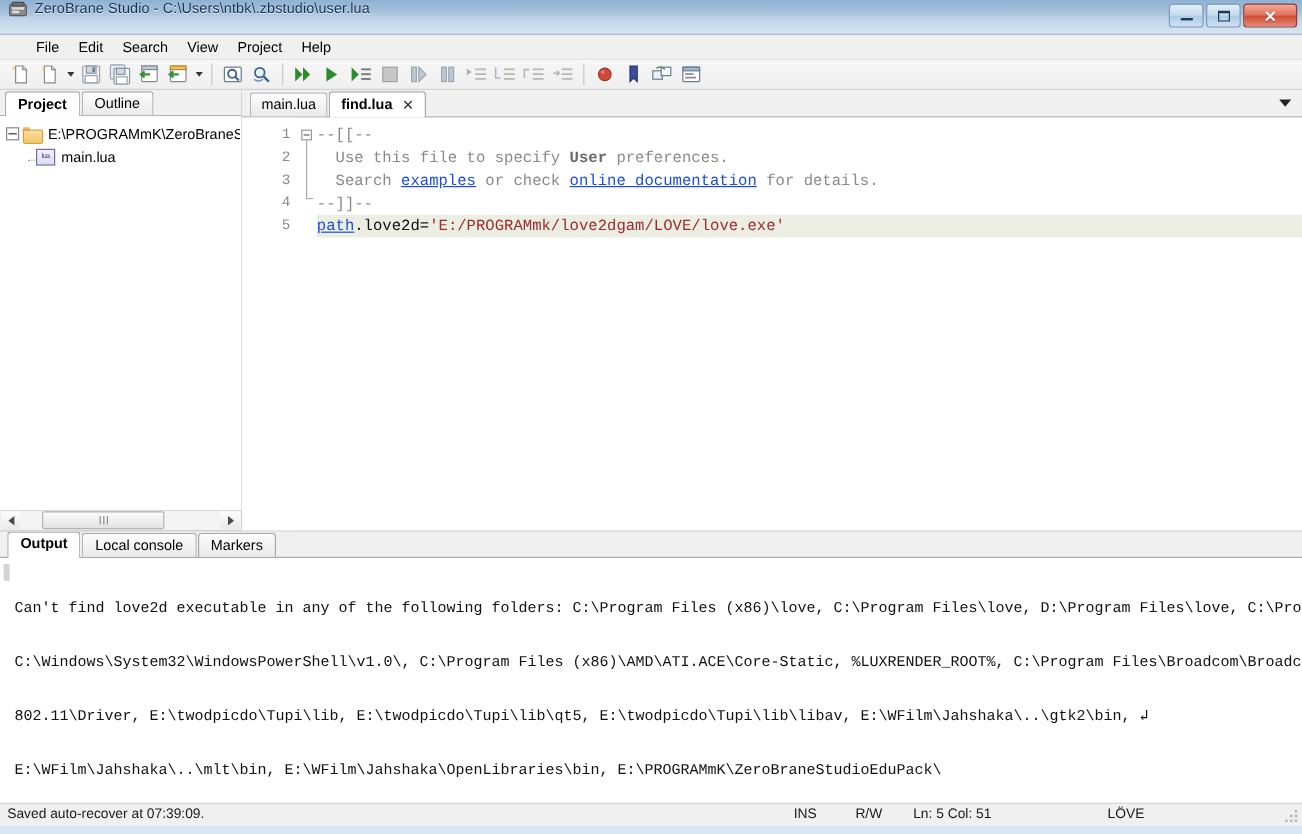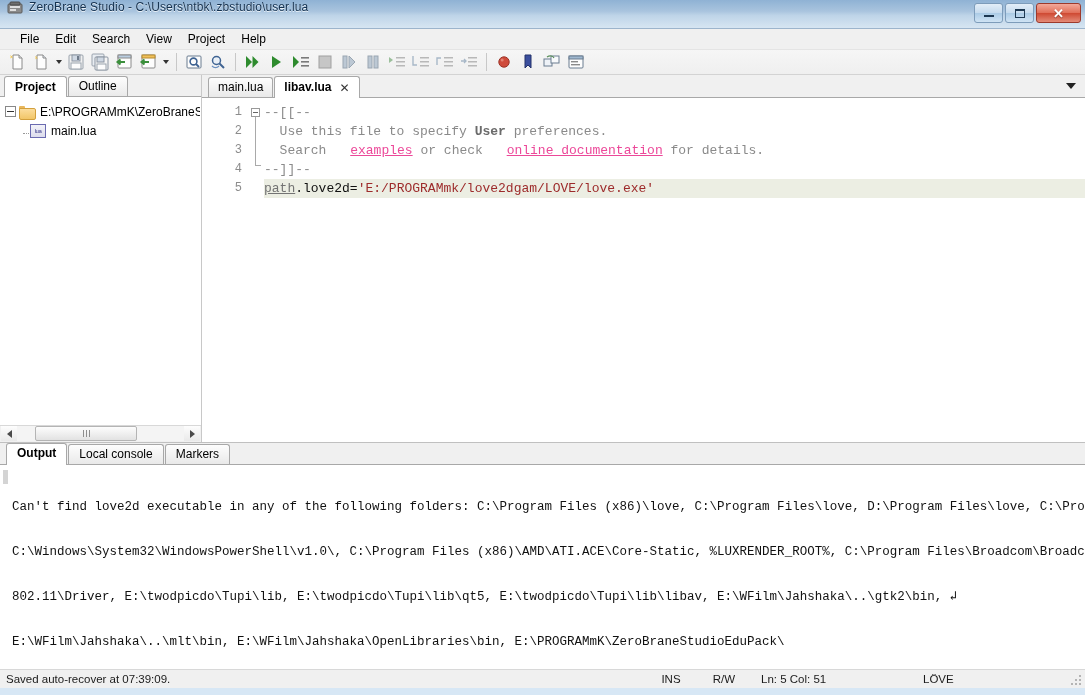--- a/index.html
+++ b/index.html
@@ -67,21 +67,21 @@
     line-height: 1; text-shadow: 0 1px 1px rgba(0,0,0,0.35);
     font-family: "Liberation Sans", sans-serif;
   }
 
   
   .menubar {
     height: 22px;
     background: #f0f0f0;
     display: flex;
     align-items: center;
-    padding-left: 12px;
+    padding-left: 22px;
     border-bottom: 1px solid #e4e4e4;
   }
   .menu-item {
     padding: 2px 8px;
     font-size: 12px;
     color: #000;
     line-height: 16px;
     cursor: default;
   }
 
@@ -341,22 +341,22 @@
   }
   .code-lines {
     flex: 1 1 auto;
     padding-top: 5px;
     min-width: 0;
   }
   .cline { height: 19px; line-height: 19px; white-space: pre; }
   .cline.hl { background: #eceee3; }
   .cm { color: #8a8a8a; }
   .cm-b { color: #6b6b6b; font-weight: bold; }
-  .cm-u { color: #ec4899; text-decoration: underline; margin-left: 16px; }
-  .kw-u { color: #737373; text-decoration: underline; }
+  .cm-u { color: #1d4ed8; text-decoration: underline; }
+  .kw-u { color: #1d4ed8; text-decoration: underline; }
   .plain { color: #101010; }
   .str { color: #9d2b2b; }
 
   
   .lower {
     flex: 1 1 auto;
     display: flex;
     flex-direction: column;
     background: #f0f0f0;
     border-top: 1px solid #c0c0c0;
@@ -705,21 +705,21 @@
             </div>
         </div>
       </div>
 
       <div class="editor-panel">
         <div class="editor-tabstrip">
           <div class="etab">
             <span>main.lua</span>
           </div>
           <div class="etab active">
-            <span>libav.lua</span>
+            <span>find.lua</span>
             <span class="etab-close">✕</span>
           </div>
           <div class="tabs-dropdown">
               <span class="caret-big"></span>
             </div>
         </div>
 
         <div class="code-area">
           <div class="gutter">
             <div>1</div>

